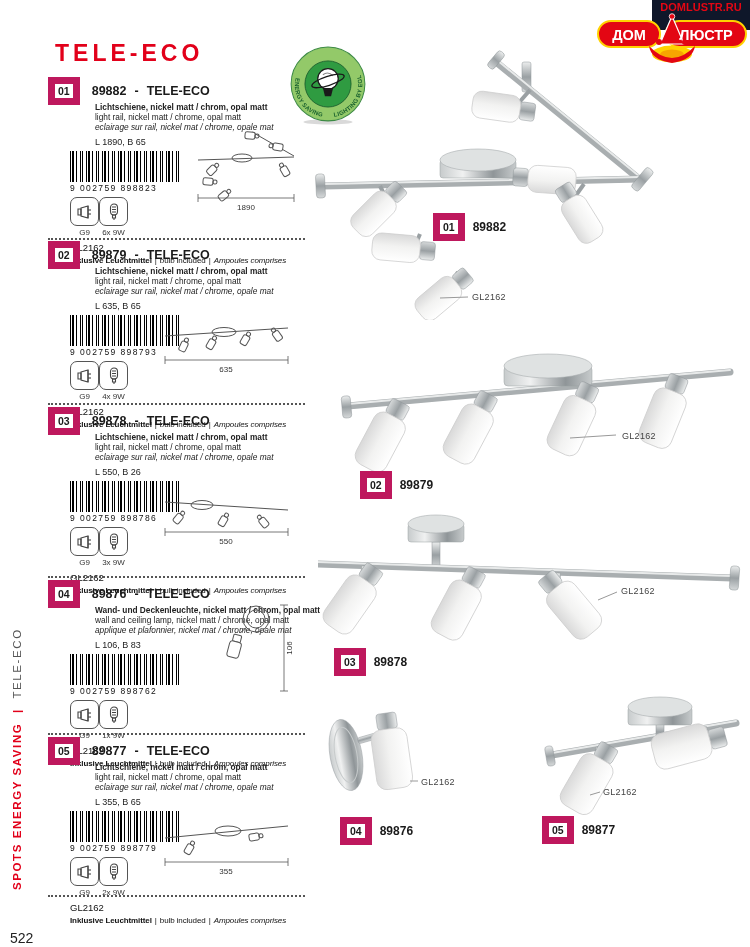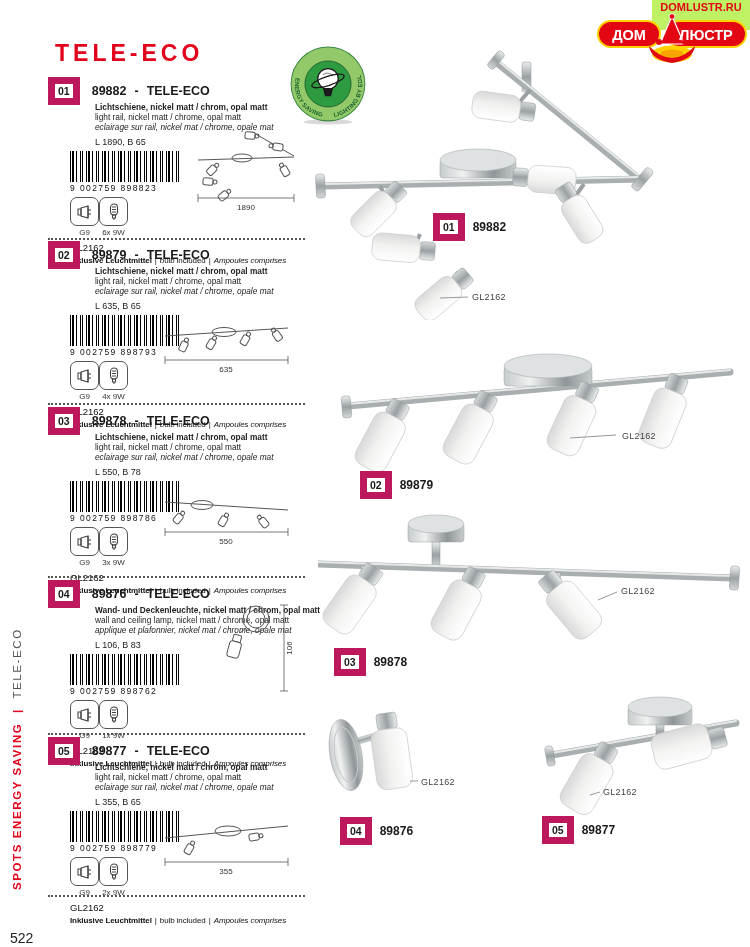--- a/index.html
+++ b/index.html
@@ -1,21 +1,21 @@
 <!DOCTYPE html>
 <html><head>
 <meta charset="utf-8">
 <style>
   html,body{margin:0;padding:0;background:#fff;}
   .page{position:relative;width:750px;height:947px;background:#fff;overflow:hidden;
         font-family:"Liberation Sans",sans-serif;color:#1a1a1a;}
   
   .title{position:absolute;left:55px;top:40px;font-size:23px;font-weight:bold;
          letter-spacing:4px;color:#e2001a;}
-  .domain-strip{position:absolute;left:652px;top:0;width:98px;height:30px;background:#bef264;
+  .domain-strip{position:absolute;left:652px;top:0;width:98px;height:30px;background:#0f172a;
          color:#e30613;font-weight:bold;font-size:11px;text-align:center;line-height:14px;}
   .emblem{position:absolute;left:596px;top:13px;}
   
   .sidebar{position:absolute;left:12px;top:648px;height:242px;writing-mode:vertical-rl;
          transform:rotate(180deg);font-size:11.5px;letter-spacing:1.6px;white-space:nowrap;line-height:1;}
   .sidebar .cat,.sidebar .divider{color:#e2001a;font-weight:bold;}
   .sidebar .series{color:#555;}
   .pagenum{position:absolute;left:10px;top:914px;font-size:14px;color:#222;margin-top:16px;}
   
   .pblock{position:absolute;left:48px;width:255px;}
@@ -281,21 +281,21 @@
         <span class="numbox">03</span>
       <span class="article">89878</span>
       <span class="dash">-</span>
       <span>TELE-ECO</span>
       </div>
     <div class="descs">
       <div class="d-de">Lichtschiene, nickel matt / chrom, opal matt</div>
       <div class="d-en">light rail, nickel matt / chrome, opal matt</div>
       <div class="d-fr">eclairage sur rail, nickel mat / chrome, opale mat</div>
     </div>
-    <div class="dims">L 550, B 78</div>
+    <div class="dims">L 550, B 26</div>
     <div class="barcode">
       <div class="stripes"></div>
       <div class="bdigits">9 002759 898786</div>
     </div>
     <svg class="sketch lineart" style="left:112px;top:74px;" width="135" height="62" viewBox="0 0 135 62">
       <line x1="5" y1="16" x2="128" y2="24"></line>
         <ellipse cx="42" cy="19" rx="11" ry="4.5"></ellipse>
       <g transform="translate(22,28) rotate(130)">
           <rect x="1" y="-3.5" width="10" height="7" rx="2"></rect>
           <circle cx="-1" cy="0" r="2"></circle>

